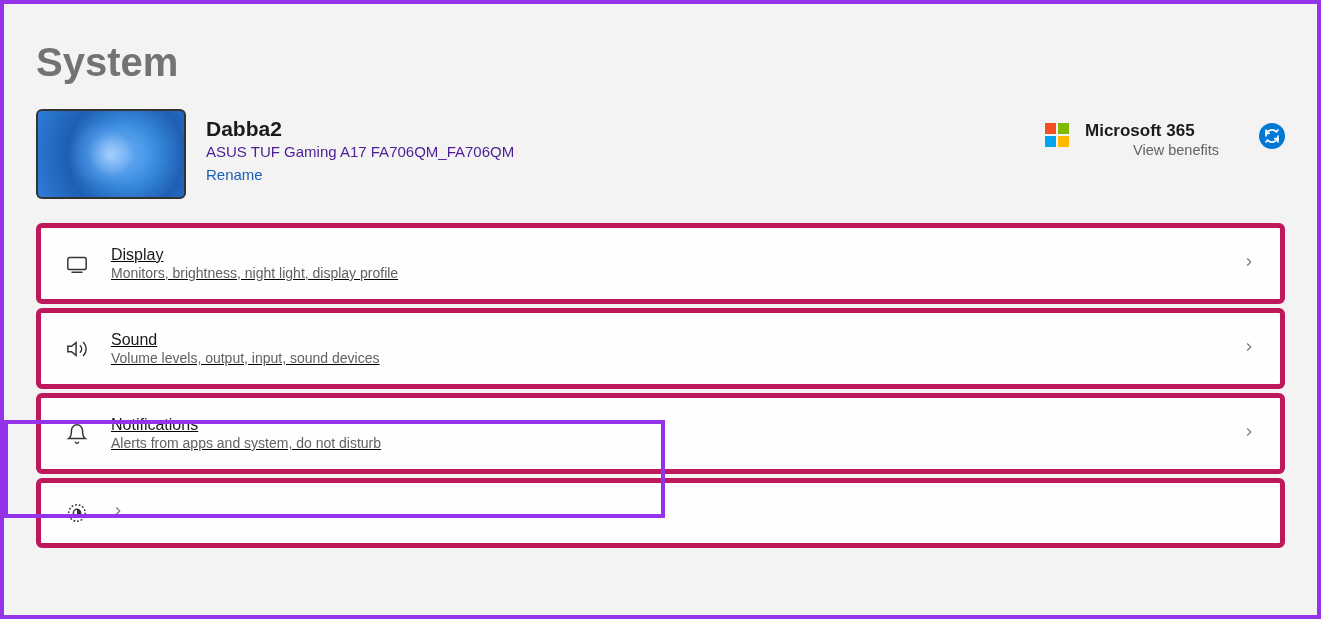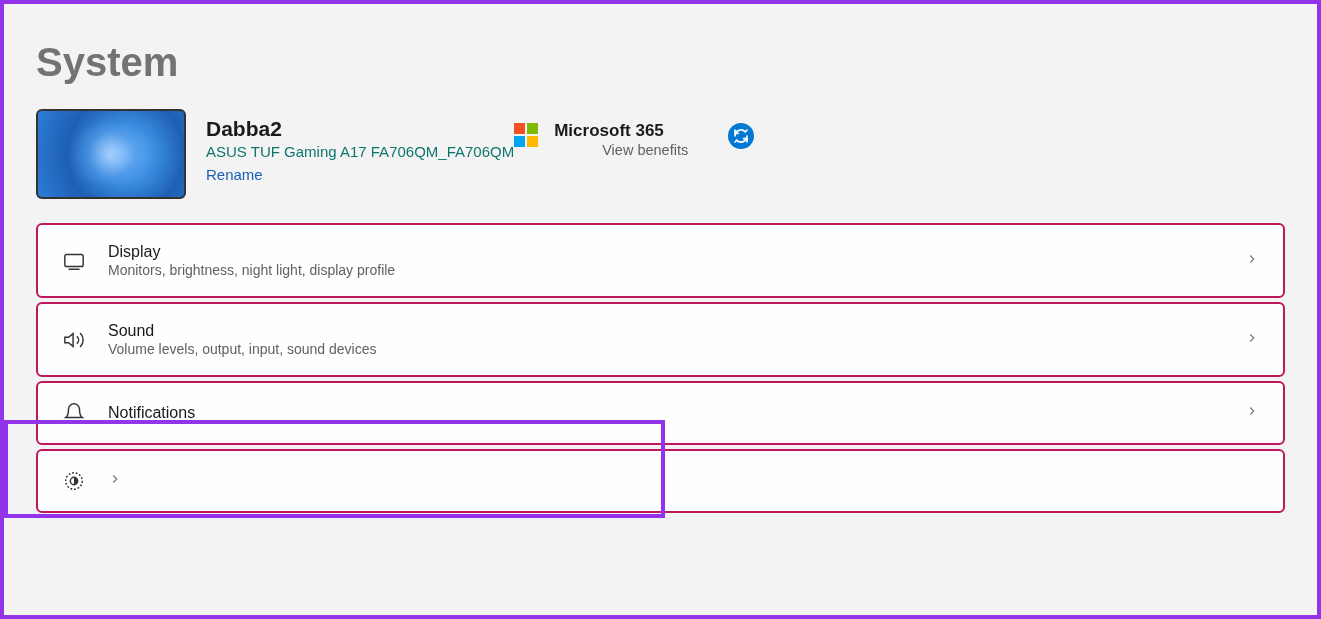--- a/index.html
+++ b/index.html
@@ -13,21 +13,21 @@
     }
     .page-title {
       font-size: 40px;
       font-weight: 600;
       color: #737373;
       padding: 36px 0 24px 32px;
     }
     .device-section {
       display: flex;
       align-items: flex-start;
-      justify-content: flex-start;
+      justify-content: space-between;
       padding: 0 32px 24px 32px;
     }
     .device-left {
       display: flex;
       gap: 20px;
       align-items: flex-start;
     }
     .device-thumbnail {
       width: 150px;
       height: 90px;
@@ -52,21 +52,21 @@
       padding-top: 8px;
     }
     .device-name {
       font-size: 21px;
       font-weight: 600;
       color: #1a1a1a;
       margin-bottom: 2px;
     }
     .device-model {
       font-size: 15px;
-      color: #0f766e;
+      color: #4c1d95;
       margin-bottom: 6px;
     }
     .rename-link {
       font-size: 15px;
       color: #1a5fb4;
       cursor: pointer;
       text-decoration: none;
     }
     .device-right {
       display: flex;
@@ -125,28 +125,29 @@
       background: #0078d4;
       border-radius: 50%;
       margin-right: 6px;
       vertical-align: middle;
     }
     .settings-list {
       padding: 0 32px;
     }
     .setting-card {
       background: #fefefe;
-      border: 2px solid #be185d;
+      border: 5px solid #be185d;
       border-radius: 6px;
       padding: 18px 24px;
       margin-bottom: 4px;
       display: flex;
       align-items: center;
       cursor: pointer;
       position: relative;
+      text-decoration: underline;
     }
     .setting-icon {
       width: 24px;
       height: 24px;
       color: #333;
       flex-shrink: 0;
       margin-right: 22px;
       display: flex;
       align-items: center;
       justify-content: center;
@@ -258,20 +259,21 @@
 
   <div class="setting-card" style="position:relative;">
     <div class="setting-icon">
       <svg width="22" height="22" viewBox="0 0 24 24" fill="none" stroke="currentColor" stroke-width="1.6" stroke-linecap="round">
         <path d="M18 8A6 6 0 0 0 6 8c0 7-3 9-3 9h18s-3-2-3-9"></path>
         <path d="M13.73 21a2 2 0 0 1-3.46 0"></path>
       </svg>
     </div>
     <div class="setting-text">
       <div class="setting-title">Notifications</div>
+      <div class="setting-desc">Alerts from apps and system, do not disturb</div>
     </div>
     <div class="chevron">
       <svg width="14" height="14" viewBox="0 0 24 24" fill="none" stroke="currentColor" stroke-width="2">
           <polyline points="9 18 15 12 9 6"></polyline>
         </svg>
     </div>
   </div>
 
   <div class="setting-card">
     <div class="setting-icon">

